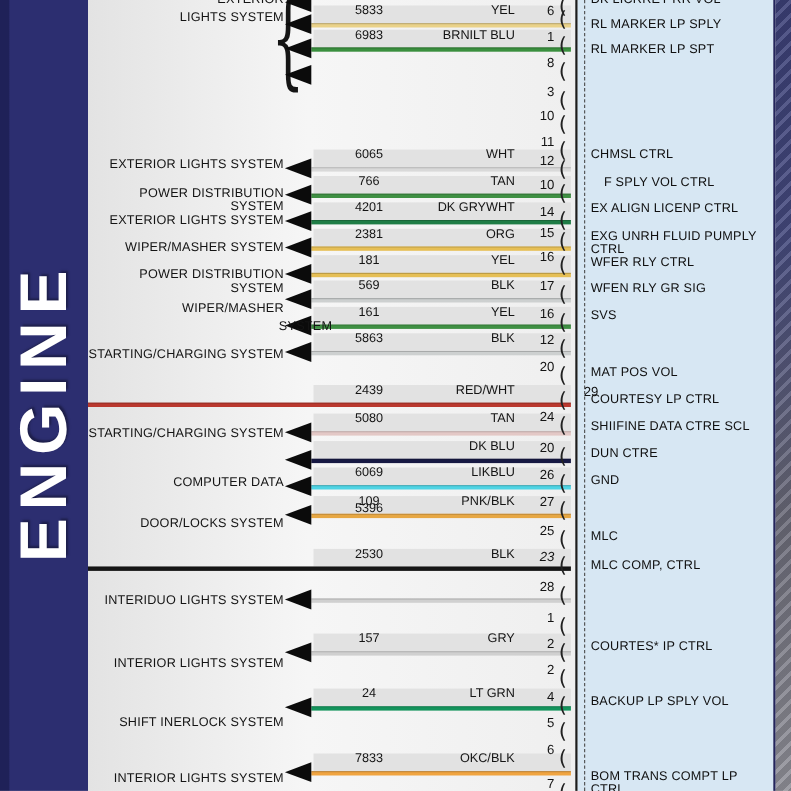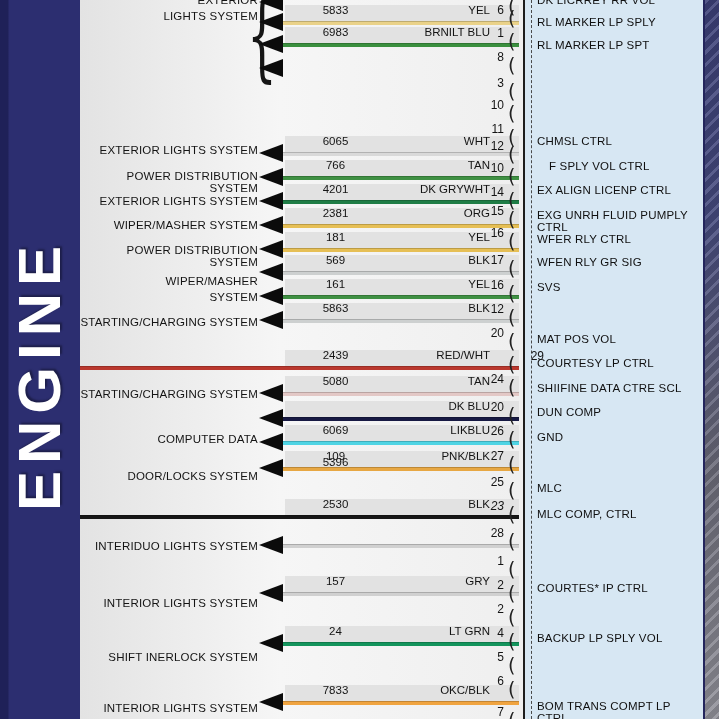--- a/index.html
+++ b/index.html
@@ -24,21 +24,21 @@
          background:linear-gradient(180deg,#3c4078 0%,#454a7e 30%,#6a6a78 65%,#92929a 100%);
          border-left:2px solid #23255c;}
   .frame:after{content:"";position:absolute;inset:0;
          background:repeating-linear-gradient(135deg,rgba(255,255,255,.12) 0 3px,rgba(0,0,0,.12) 3px 9px);}
   
   .stripe{position:absolute;left:285px;width:234px;height:16px;background:#e2e2e2;}
   .wire{position:absolute;height:3px;border-top:1px solid rgba(0,0,0,.18);}
   .arrow{position:absolute;width:0;height:0;border-top:9px solid transparent;
          border-bottom:9px solid transparent;border-right:24px solid #0b0b0b;}
   .wno{position:absolute;left:288px;width:95px;text-align:center;font-size:11.5px;color:#141414;}
-  .wcol{position:absolute;left:392px;width:98px;text-align:right;font-size:11.5px;color:#141414;}
+  .wcol{position:absolute;left:370px;width:98px;text-align:right;font-size:11.5px;color:#141414;}
   .pin{position:absolute;left:452px;width:52px;text-align:right;font-size:12px;color:#141414;}
   .brk{position:absolute;left:508px;width:14px;font-size:19px;color:#222;line-height:24px;
        font-family:"DejaVu Sans",sans-serif;}
   .sig{position:absolute;left:537px;width:162px;font-size:11.5px;color:#101010;letter-spacing:.2px;}
   .sys{position:absolute;left:80px;width:178px;text-align:right;font-size:11.5px;
        color:#141414;letter-spacing:.2px;}
   .brace{position:absolute;left:237px;top:-16px;width:38px;height:108px;font-size:98px;
        line-height:102px;text-align:center;color:#151515;transform:scaleX(.48);
        font-family:"DejaVu Serif",serif;font-weight:400;}
 </style>
@@ -196,21 +196,21 @@
       <div class="brk" style="top: 329px;">(</div>
       <div class="sig" style="top: 333px;">MAT POS VOL</div>
       <div class="pin" style="top: 349px; padding-left: 40px;">29</div>
       <div class="brk" style="top: 352px;">(</div>
       <div class="sig" style="top: 357px;">COURTESY LP CTRL</div>
       <div class="pin" style="top: 372px;">24</div>
       <div class="brk" style="top: 375px;">(</div>
       <div class="sig" style="top: 382px;">SHIIFINE DATA CTRE SCL</div>
       <div class="pin" style="top: 400px;">20</div>
       <div class="brk" style="top: 403px;">(</div>
-      <div class="sig" style="top: 406px;">DUN COMP</div>
+      <div class="sig" style="top: 406px;">DUN CTRE</div>
       <div class="pin" style="top: 424px;">26</div>
       <div class="brk" style="top: 427px;">(</div>
       <div class="sig" style="top: 431px;">GND</div>
       <div class="pin" style="top: 449px;">27</div>
       <div class="brk" style="top: 452px;">(</div>
       <div class="pin" style="top: 475px;">25</div>
       <div class="brk" style="top: 478px;">(</div>
       <div class="sig" style="top: 482px;">MLC</div>
       <div class="pin" style="top: 499px; font-style: italic;">23</div>
       <div class="brk" style="top: 502px;">(</div>
@@ -235,21 +235,21 @@
       <div class="brk" style="top: 708px;">(</div>
       <div class="sig" style="top: 700px;">BOM TRANS COMPT LP CTRL</div>
       <div class="sys" style="top: -6px;">EXTERIOR</div>
       <div class="sys" style="top: 10px;">LIGHTS SYSTEM</div>
       <div class="sys" style="top: 144px;">EXTERIOR LIGHTS SYSTEM</div>
       <div class="sys" style="top: 170px;">POWER DISTRIBUTION SYSTEM</div>
       <div class="sys" style="top: 195px;">EXTERIOR LIGHTS SYSTEM</div>
       <div class="sys" style="top: 219px;">WIPER/MASHER SYSTEM</div>
       <div class="sys" style="top: 244px;">POWER DISTRIBUTION SYSTEM</div>
       <div class="sys" style="top: 275px;">WIPER/MASHER</div>
-      <div class="sys" style="top: 291px;">SYSTEM</div>
+      <div class="sys" style="top: 291px; margin-left: 44px;">SYSTEM</div>
       <div class="sys" style="top: 316px;">STARTING/CHARGING SYSTEM</div>
       <div class="sys" style="top: 388px;">STARTING/CHARGING SYSTEM</div>
       <div class="sys" style="top: 433px;">COMPUTER DATA</div>
       <div class="sys" style="top: 470px;">DOOR/LOCKS SYSTEM</div>
       <div class="sys" style="top: 540px;">INTERIDUO LIGHTS SYSTEM</div>
       <div class="sys" style="top: 597px;">INTERIOR LIGHTS SYSTEM</div>
       <div class="sys" style="top: 651px;">SHIFT INERLOCK SYSTEM</div>
       <div class="sys" style="top: 702px;">INTERIOR LIGHTS SYSTEM</div>
     </div>
 </div>

